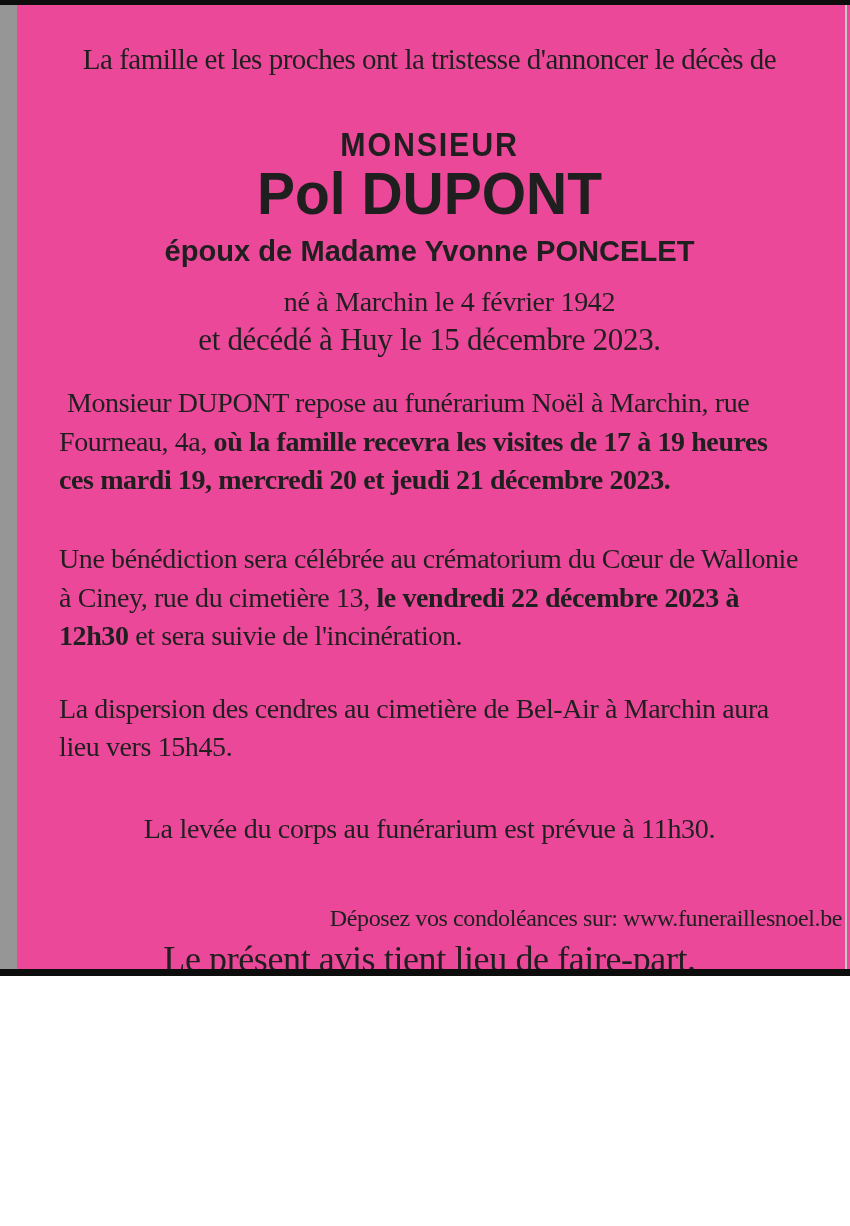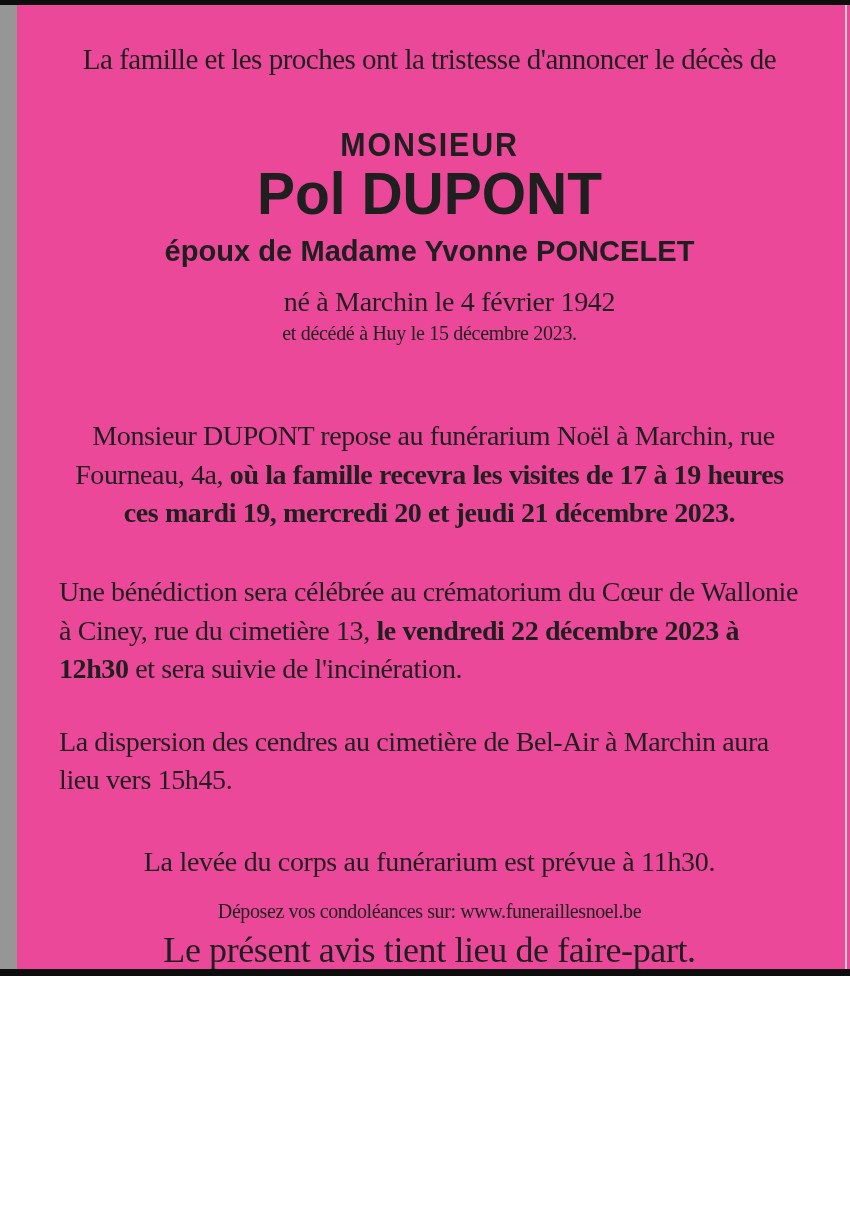--- a/index.html
+++ b/index.html
@@ -50,44 +50,45 @@
   }
   .spouse-line{
     margin-top:10px;
     font-family:"Liberation Sans", sans-serif;
     font-weight:bold;
     font-size:30px;
     transform:scaleX(0.97);
     transform-origin:center;
   }
   .birth-line{margin-top:18px;font-size:28px;letter-spacing:-0.3px;margin-left:40px;}
-  .death-line{margin-top:4px;font-size:20px;letter-spacing:-0.3px;}
+  .death-line{margin-top:4px;font-size:31px;letter-spacing:-0.3px;}
 
   .body-paragraph{
     margin:0 42px;
     text-align:left;
     font-size:28px;
     line-height:1.38;
     letter-spacing:-0.4px;
   }
-  .p-repose{margin-top:72px;text-indent:8px;text-align:center;}
+  .p-repose{margin-top:26px;text-indent:8px;}
   .p-benediction{margin-top:40px;}
   .p-dispersion{margin-top:34px;}
   .bold-seg{font-weight:bold;}
 
   .levee-line{
     margin-top:46px;
     font-weight:normal;
     font-size:28px;
     letter-spacing:-0.3px;
   }
   .condolences-line{
-    margin-top:22px;
-    font-size:20px;
+    margin-top:60px;
+    font-size:24px;
     letter-spacing:-0.4px;
+    text-align:right;
   }
   .notice-line{
     margin-top:6px;
     font-size:36px;
     letter-spacing:-0.4px;
   }
 
   
   .banner{
     position:absolute;

